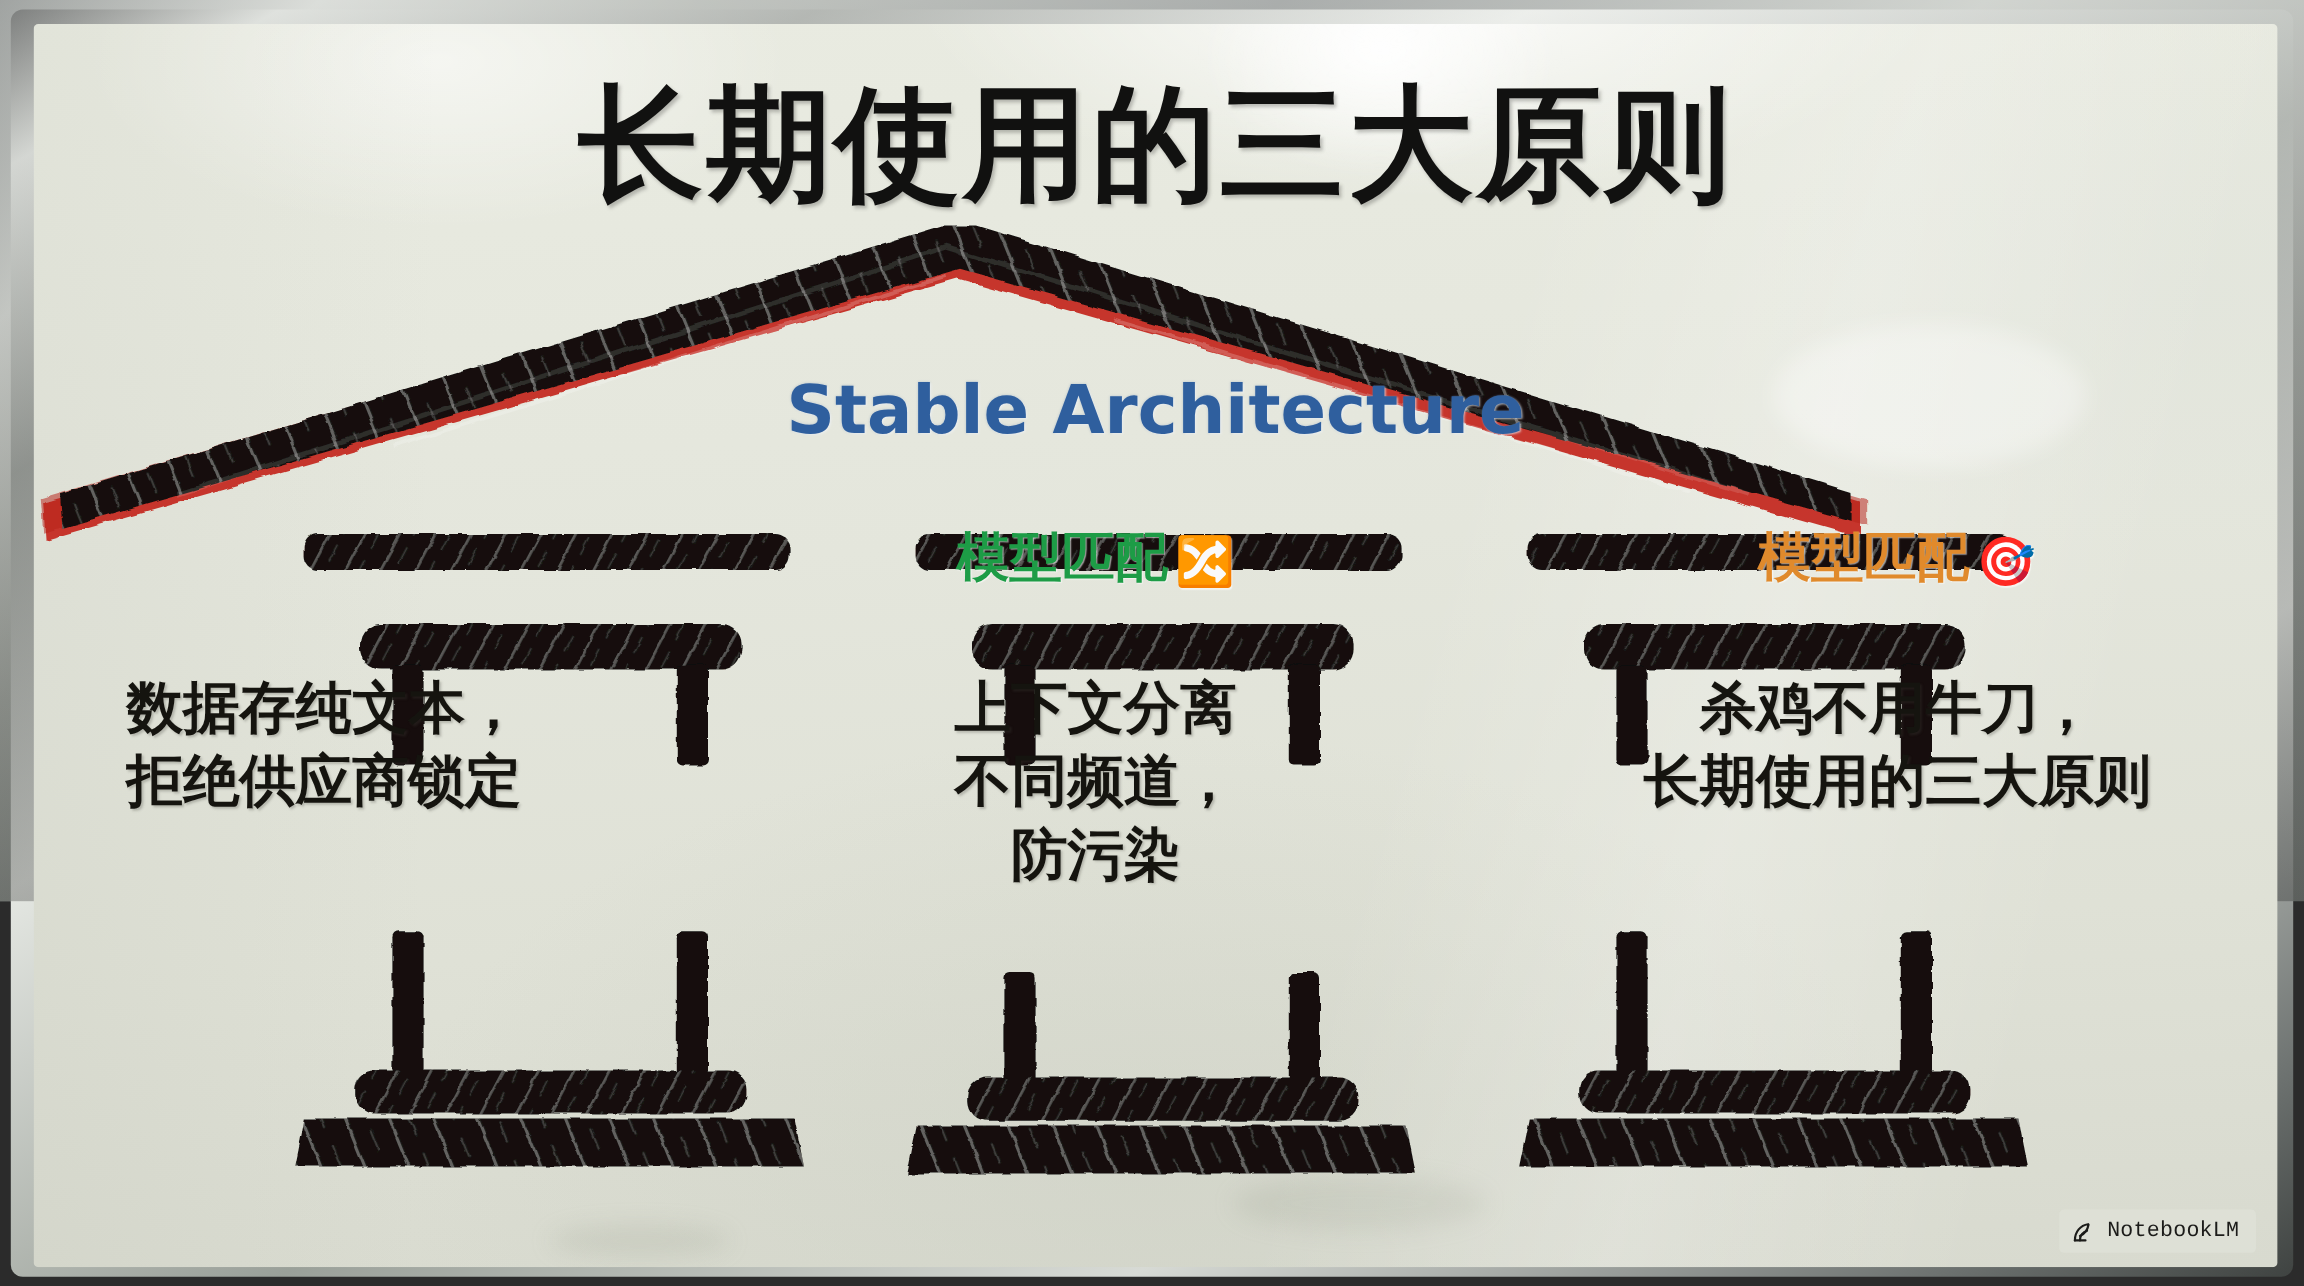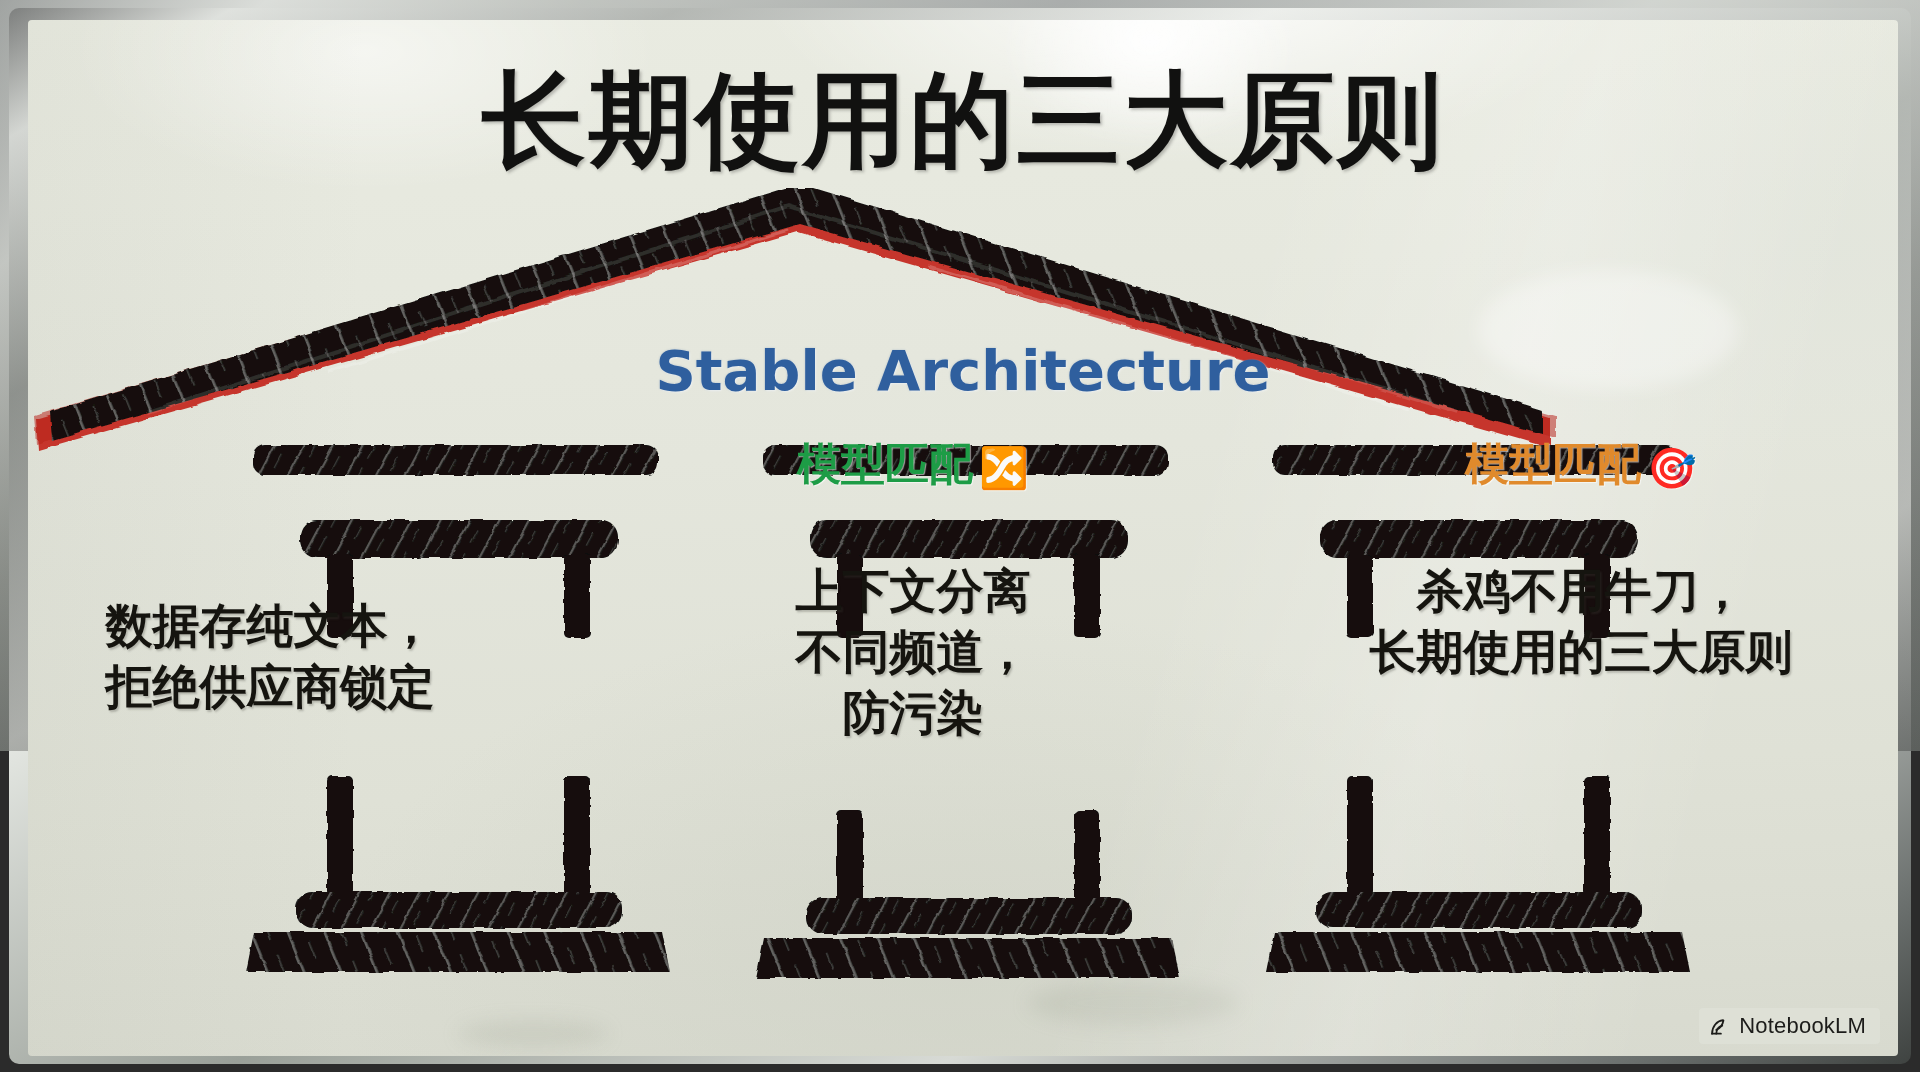--- a/index.html
+++ b/index.html
@@ -118,21 +118,20 @@
     text-align: center;
     font-family: "DejaVu Sans", "Liberation Sans", sans-serif;
     font-size: 56px;
     font-weight: 600;
     font-style: normal;
     color: #2f5f9e;
     letter-spacing: 0px;
     text-shadow: 1px 1px 2px rgba(255,255,255,0.65), 0 0 2px rgba(47,95,158,0.35);
     z-index: 8;
     white-space: nowrap;
-    margin-top: 28px;
   }
 
   
   .col-header {
     position: absolute;
     top: 415px;
     width: 470px;
     text-align: center;
     font-family: "DejaVu Sans", "Liberation Sans", sans-serif;
     font-weight: 700;
@@ -158,40 +157,40 @@
     text-align: center;
     font-family: "DejaVu Sans", "Liberation Sans", sans-serif;
     font-weight: 700;
     font-size: 47px;
     line-height: 1.30;
     color: #15140f;
     text-shadow: 1.5px 1.5px 2px rgba(70,70,62,0.28);
     z-index: 9;
     white-space: pre-line;
   }
-  #col-body-0 { left:   7px; top: 540px; margin-top: 35px; }
+  #col-body-0 { left:   7px; top: 540px; }
   #col-body-1 { left: 650px; top: 540px; }
   #col-body-2 { left: 1318px; top: 540px; }
 
   
   #watermark {
     position: absolute;
     right: 18px; bottom: 12px;
     height: 36px;
     padding: 0 14px 0 10px;
     display: flex;
     align-items: center;
     gap: 7px;
     background: rgba(223,226,216,0.72);
     border-radius: 4px;
     z-index: 20;
   }
   #watermark .wm-label {
-    font-family: Liberation Sans, sans-serif;
-    font-size: 22px;
+    font-family: Liberation Mono, monospace;
+    font-size: 18px;
     font-weight: 400;
     color: #1c1c1a;
     letter-spacing: 0.2px;
   }
 </style>
 </head>
 <body>
 
 <div id="board-frame">
   <div id="board-bezel"></div>

